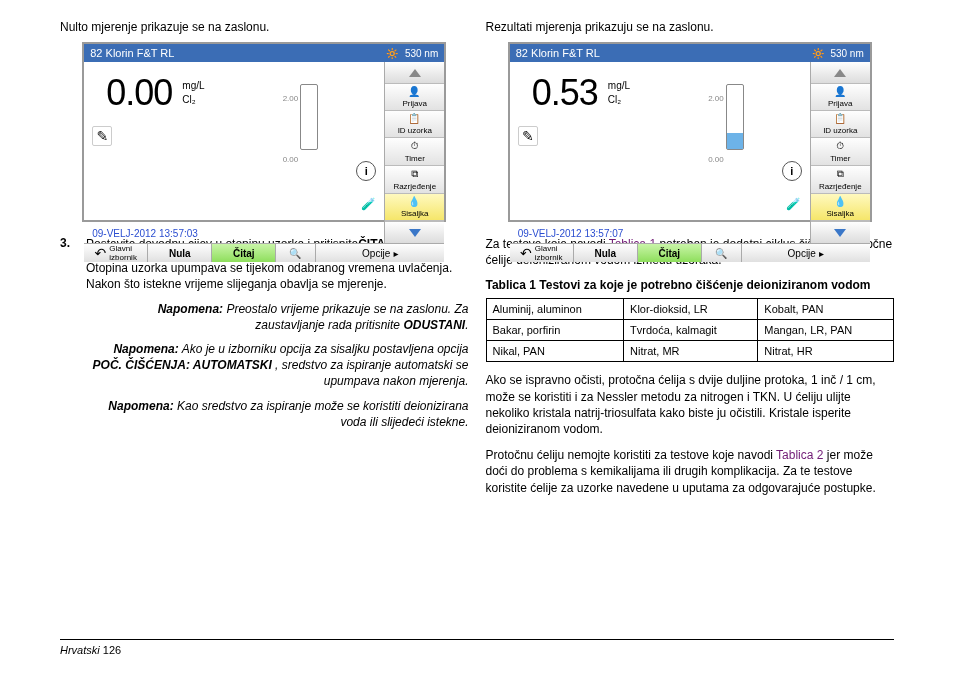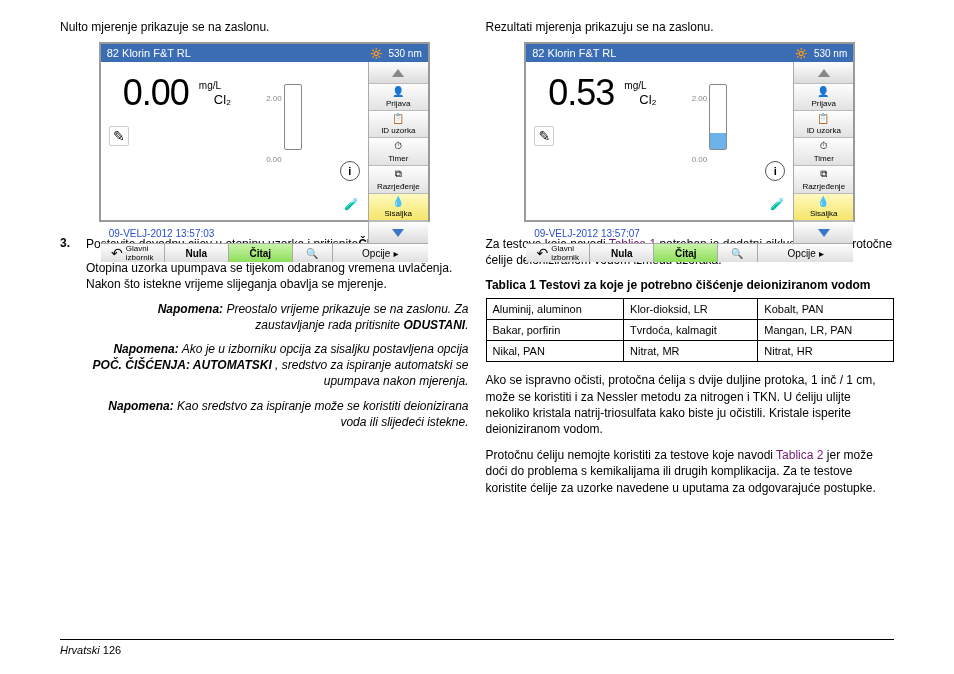--- a/index.html
+++ b/index.html
@@ -10,21 +10,21 @@
     height: 674px;
     background: #fff;
     position: relative;
     padding: 20px 60px 0 60px;
   }
   .cols { display: flex; gap: 17px; }
   .col { flex: 1; }
   .intro { margin-bottom: 8px; font-size: 12px; }
   .device {
     border: 2px solid #9a9a9a;
-    width: 331px;
+    width: 364px;
     height: 180px;
     margin: 0 auto 14px auto;
     background: #fff;
     position: relative;
     display: flex;
     flex-direction: column;
   }
   .dev-header {
     background: #3b6db5;
     color: #fff;
@@ -40,21 +40,21 @@
     flex: 1;
     padding: 6px 8px 4px 8px;
     display: flex;
     flex-direction: column;
     justify-content: space-between;
     position: relative;
   }
   .reading-row { display: flex; align-items: center; gap: 10px; margin-top: 4px; }
   .reading { font-size: 36px; font-weight: 400; letter-spacing: -1px; margin-left: 14px; }
   .units { font-size: 10px; line-height: 14px; }
-  .units .sub { font-size: 13px; margin-left: 15px; }
+  .units .sub { font-size: 10px; }
   .edit-icon { font-size: 14px; border: 1px solid #ccc; width: 20px; height: 20px; display: inline-flex; align-items: center; justify-content: center; border-radius: 2px; }
   .info-row { display: flex; justify-content: flex-end; gap: 8px; align-items: center; margin-top: 4px; }
   .info-row .ic { width: 20px; height: 20px; border: 1px solid #555; border-radius: 50%; display: inline-flex; align-items: center; justify-content: center; font-size: 11px; font-weight: bold; }
   .datetime { color: #2a4dd0; font-size: 10px; margin-top: 6px; }
   .dev-side {
     width: 60px;
     border-left: 1px solid #aaa;
     display: flex;
     flex-direction: column;
   }

